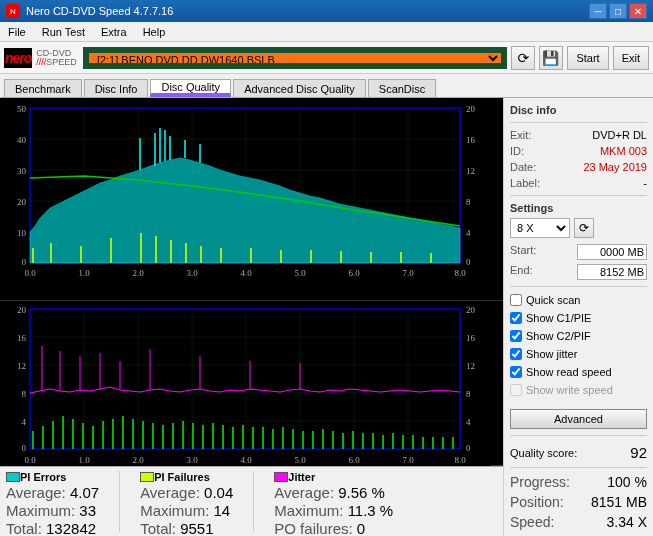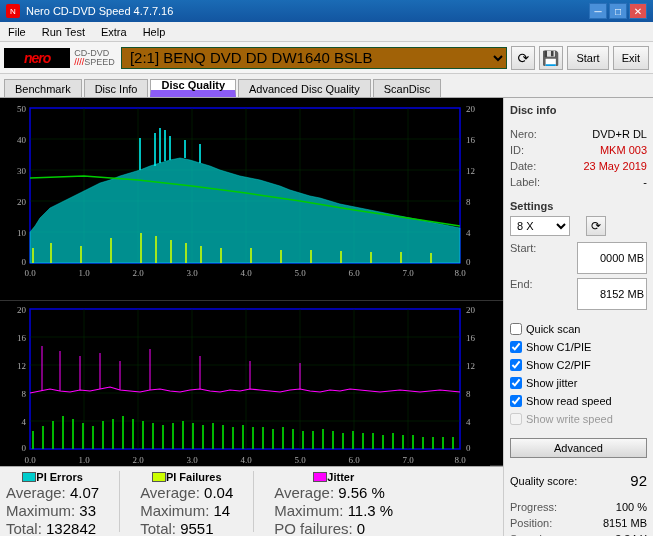--- a/index.html
+++ b/index.html
@@ -44,23 +44,23 @@
       border-bottom: 1px solid #ccc;
       height: 32px;
       display: flex;
       align-items: center;
       padding: 2px 4px;
       gap: 4px;
     }
     .drive-select {
       flex: 1;
       height: 22px;
-      border: 1px solid #14532d;
-      background: #a16207;
-      font-size: 15px;
+      border: 6px solid #14532d;
+      background: #f97316;
+      font-size: 11px;
       padding: 0 4px;
     }
     .toolbar-btn {
       height: 24px;
       padding: 0 8px;
       border: 1px solid #aaa;
       background: linear-gradient(to bottom, #f8f8f8, #e0e0e0);
       font-size: 11px;
       cursor: pointer;
       color: #000;
@@ -88,22 +88,22 @@
       border-bottom: none;
       background: #e0e0e0;
       font-size: 11px;
       cursor: pointer;
       margin-right: 2px;
       height: 18px;
       display: flex; align-items: center;
     }
     .tab.active {
       background: white;
-      font-weight: bold;
-      border-bottom: 7px solid #8b5cf6;
+      font-weight: normal;
+      border-bottom: 4px solid #8b5cf6;
       z-index: 1;
     }
 
     
     .main {
       display: flex;
       height: calc(536px - 22px - 20px - 32px - 24px);
     }
 
     
@@ -125,21 +125,21 @@
 
     
     .legend-area {
       background: #f0f0f0;
       border-top: 1px solid #ccc;
       padding: 4px 6px;
       display: flex;
       gap: 16px;
     }
     .legend-group { display: flex; flex-direction: column; gap: 1px; }
-    .legend-header { display: flex; align-items: center; gap: 0; font-size: 11px; font-weight: bold; justify-content: center; }
+    .legend-header { display: flex; align-items: center; gap: 0; font-size: 11px; font-weight: bold; }
     .legend-color-box { width: 14px; height: 10px; border: 1px solid #555; }
     .legend-row { font-size: 15px; }
     .legend-label { color: #555; }
     .legend-value { color: #000; }
     .legend-separator { width: 1px; background: #ccc; margin: 0 4px; }
 
     
     .right-panel {
       width: 150px;
       background: #f0f0f0;
@@ -149,43 +149,43 @@
       flex-direction: column;
       gap: 4px;
       overflow-y: auto;
     }
     .panel-section-title { font-size: 11px; font-weight: bold; color: #333; }
     .panel-row { display: flex; justify-content: space-between; font-size: 11px; }
     .panel-label { color: #555; }
     .panel-value { color: #000; font-weight: normal; }
     .panel-value.red { color: #cc0000; }
     .panel-divider { height: 1px; background: #ccc; margin: 2px 0; }
-    .settings-row { display: flex; align-items: center; gap: 16px; margin-bottom: 2px; }
+    .settings-row { display: flex; align-items: center; gap: 4px; margin-bottom: 2px; }
     .speed-select {
       width: 60px; height: 20px; border: 1px solid #aaa;
       background: white; font-size: 11px; padding: 0 2px;
     }
     .mb-input {
-      width: 70px; height: 32px; border: 1px solid #aaa;
+      width: 70px; height: 16px; border: 1px solid #aaa;
       background: white; font-size: 11px; padding: 0 2px; text-align: right;
     }
     .checkbox-row { display: flex; align-items: center; gap: 4px; font-size: 11px; margin: 1px 0; }
     .checkbox-row input[type=checkbox] { width: 12px; height: 12px; }
     .advanced-btn {
       background: linear-gradient(to bottom, #f8f8f8, #d8d8d8);
       border: 1px solid #888;
       padding: 3px 8px;
       font-size: 11px;
       cursor: pointer;
       text-align: center;
       margin-top: 8px;
     }
     .quality-score-row { display: flex; justify-content: space-between; align-items: center; font-size: 11px; margin-top: 2px; }
     .quality-score-value { font-size: 15px; font-weight: normal; }
-    .progress-row { display: flex; justify-content: space-between; font-size: 11px; }
+    .progress-row { display: flex; justify-content: space-between; font-size: 14px; }
   </style>
 </head>
 <body>
 
 <div class="title-bar">
   <div class="title-bar-left">
     <div class="title-icon">N</div>
     <span>Nero CD-DVD Speed 4.7.7.16</span>
   </div>
   <div class="title-controls">
@@ -196,21 +196,21 @@
 </div>
 
 <div class="menu-bar">
   <span class="menu-item">File</span>
   <span class="menu-item">Run Test</span>
   <span class="menu-item">Extra</span>
   <span class="menu-item">Help</span>
 </div>
 
 <div class="toolbar">
-  <div style="background:#000; color:white; font-style:italic; font-weight:bold; font-size:14px; padding:2px 20px; letter-spacing:-1px;">
+  <div style="background:#000; color:white; font-style:italic; font-weight:bold; font-size:14px; padding:2px 1px; letter-spacing:-1px;">
     <span style="color:#e00">nero</span>
   </div>
   <div style="font-size:9px; color:#666; line-height:1; margin-right:2px;">CD-DVD<br><span style="color:#e00">////</span>SPEED</div>
   <select class="drive-select">
     <option>[2:1]  BENQ DVD DD DW1640 BSLB</option>
   </select>
   <div class="icon-btn" title="Refresh">⟳</div>
   <div class="icon-btn" title="Save">💾</div>
   <button class="toolbar-btn">Start</button>
   <button class="toolbar-btn">Exit</button>
@@ -464,21 +464,21 @@
         </div>
       </div>
     </div>
   </div>
 
   <div class="right-panel">
 
     <div class="panel-section-title">Disc info</div>
     <div class="panel-divider"></div>
     <div class="panel-row">
-      <span class="panel-label">Nero:</span>
+      <span class="panel-label">Exit:</span>
       <span class="panel-value">DVD+R DL</span>
     </div>
     <div class="panel-row">
       <span class="panel-label">ID:</span>
       <span class="panel-value red">MKM 003</span>
     </div>
     <div class="panel-row">
       <span class="panel-label">Date:</span>
       <span class="panel-value red">23 May 2019</span>
     </div>

